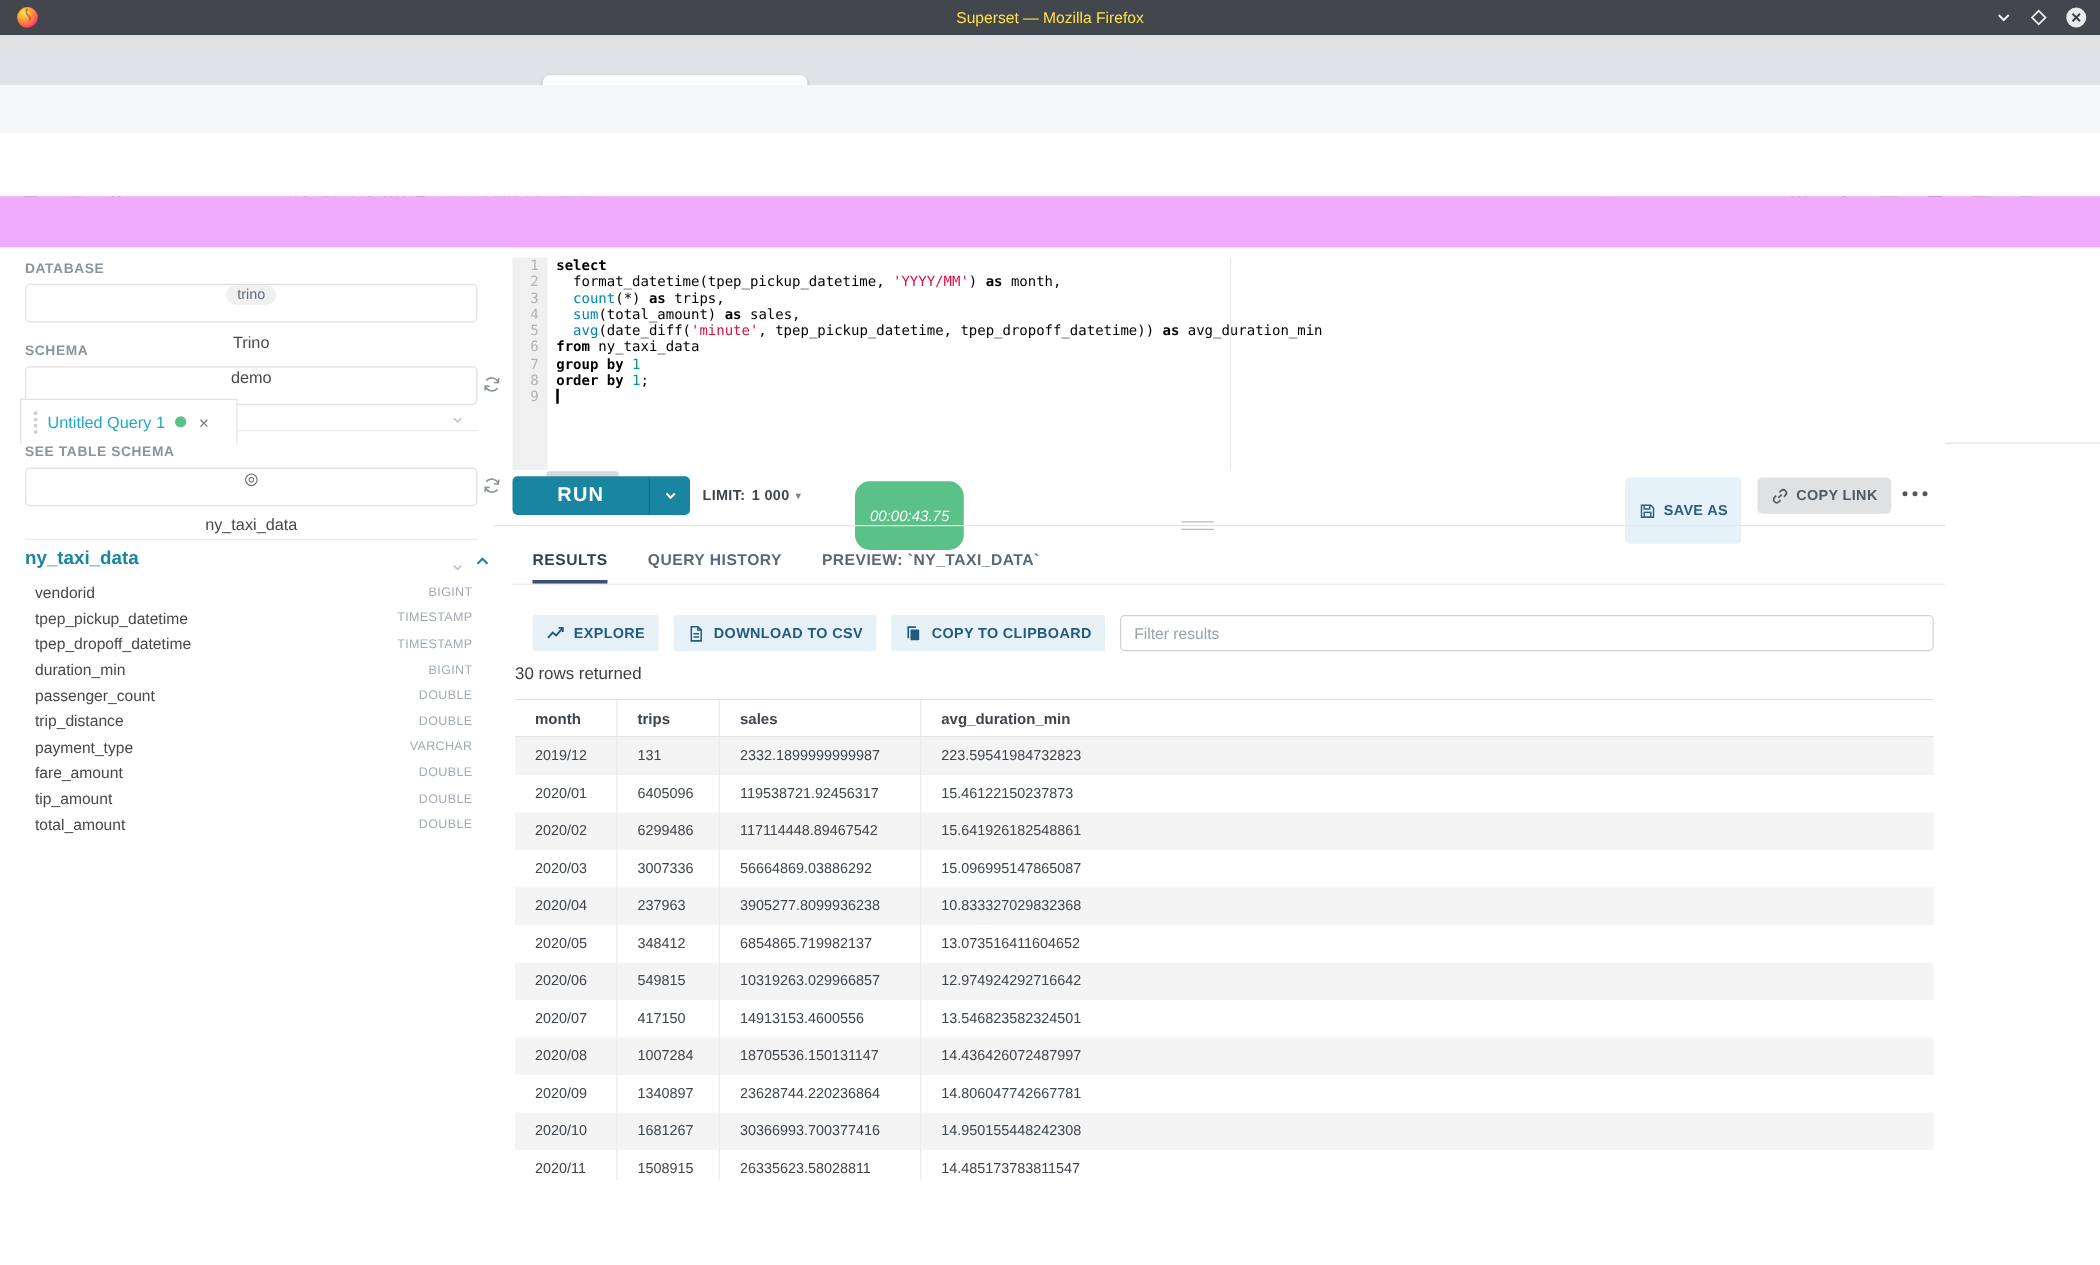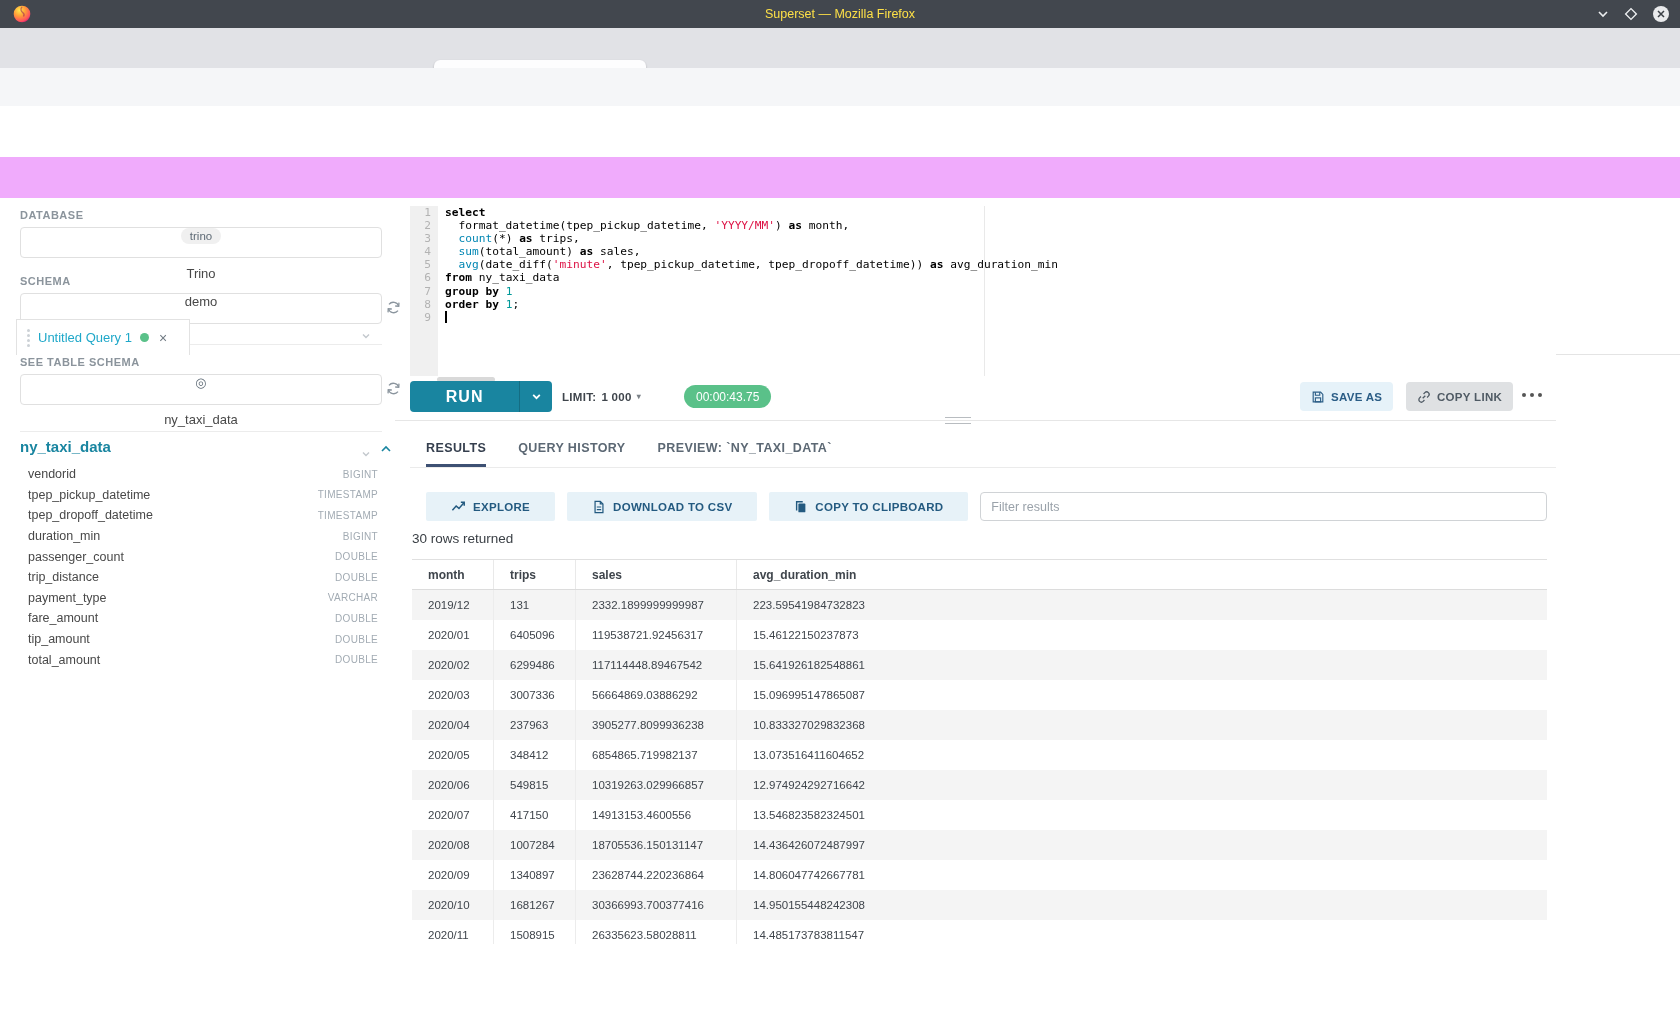--- a/index.html
+++ b/index.html
@@ -88,38 +88,38 @@
   .print-margin{position:absolute;left:574px;top:0;width:1px;height:170px;background:#e9e9e9;}
   .hthumb{left:27px;top:179px;width:58px;height:5px;border-radius:3px;background:#d9d9d9;}
 
   
   .etoolbar{left:0;top:183px;width:1146px;height:31px;}
   .runbtn{position:absolute;left:0;top:0;width:142px;height:31px;background:#1985a0;border-radius:4px;display:flex;color:#fff;}
   .run-main{width:110px;display:flex;align-items:center;justify-content:center;font-size:16px;font-weight:bold;letter-spacing:1px;}
   .run-arrow{width:32px;display:flex;align-items:center;justify-content:center;border-left:1px solid rgba(0,0,0,.18);}
   .limit{position:absolute;left:152px;top:0;height:31px;display:flex;align-items:center;gap:5px;font-size:11.5px;font-weight:bold;color:#3f454c;letter-spacing:.3px;}
   .limit .caret{color:#7c8288;}
-  .timer{position:absolute;left:274px;top:4px;height:23px;padding:0 12px;border-radius:12px;background:#5ac189;color:#fff;font-size:12px;display:flex;align-items:center;}
-  .saveas{position:absolute;left:890px;top:1px;height:29px;background:#e6f2f9;border-radius:4px;display:flex;align-items:center;gap:6px;padding:0 11px;font-size:11.5px;font-weight:bold;color:#2b5d86;letter-spacing:.3px;}
+  .timer{position:absolute;left:274px;top:4px;height:23px;padding:16px 12px;border-radius:12px;background:#5ac189;color:#fff;font-size:12px;display:flex;align-items:center;font-style:italic;}
+  .saveas{position:absolute;left:890px;top:1px;height:29px;background:#e6f2f9;border-radius:4px;display:flex;align-items:center;gap:6px;padding:12px 11px;font-size:11.5px;font-weight:bold;color:#2b5d86;letter-spacing:.3px;}
   .copylink{position:absolute;left:996px;top:1px;height:29px;background:#dfe1e3;border-radius:4px;display:flex;align-items:center;gap:6px;padding:0 11px;font-size:11.5px;font-weight:bold;color:#4f5a64;letter-spacing:.3px;}
   .moredots{position:absolute;left:1112px;top:12px;display:flex;gap:4px;}
   .moredots i{width:4px;height:4px;border-radius:50%;background:#555;}
 
   
   .split{left:-15px;top:222px;width:1161px;height:1px;background:#e6e6e6;}
   .handle{left:535px;top:219px;width:26px;height:7px;display:flex;flex-direction:column;justify-content:space-between;}
   .handle i{height:1px;background:#b8bcc0;}
 
   
   .stabs{left:16px;top:243px;display:flex;gap:32px;font-size:12.5px;font-weight:600;letter-spacing:.4px;}
   .stab{color:#5c6874;padding-bottom:9px;}
   .stab.active{color:#353f4e;border-bottom:3px solid #3d5073;}
   .stabs-border{left:0;top:269px;width:1146px;height:1px;background:#ebebeb;}
   .actions{left:16px;top:294px;width:1121px;display:flex;gap:12px;}
-  .actbtn{height:29px;background:#e7f2f8;border-radius:2px;display:flex;align-items:center;gap:7px;padding:0 25px;font-size:11.5px;font-weight:bold;color:#235a80;letter-spacing:.3px;}
+  .actbtn{height:29px;background:#e7f2f8;border-radius:2px;display:flex;align-items:center;gap:7px;padding:0 11px;font-size:11.5px;font-weight:bold;color:#235a80;letter-spacing:.3px;}
   .filterbox{flex:1;height:29px;border:1px solid #d0d3d6;border-radius:4px;box-sizing:border-box;padding:0 10px;font-size:12.5px;color:#484848;font-family:"Liberation Sans",sans-serif;outline:none;}
   .filterbox::placeholder{color:#9aa2aa;}
   .rowsret{left:2px;top:333px;font-size:13.5px;color:#3b4046;}
 
   
   .rtable{left:2px;top:361px;width:1135px;height:385px;overflow:hidden;}
   .thead{display:grid;grid-template-columns:82px 82px 161px 1fr;height:29px;border-top:1px solid #e0e0e0;border-bottom:1px solid #dcdcdc;}
   .th{display:flex;align-items:center;padding-left:16px;font-size:12px;font-weight:bold;color:#3f454c;border-right:1px solid #e9e9e9;}
   .th:last-child{border-right:none;}
   .tr{display:grid;grid-template-columns:82px 82px 161px 1fr;height:30px;}

